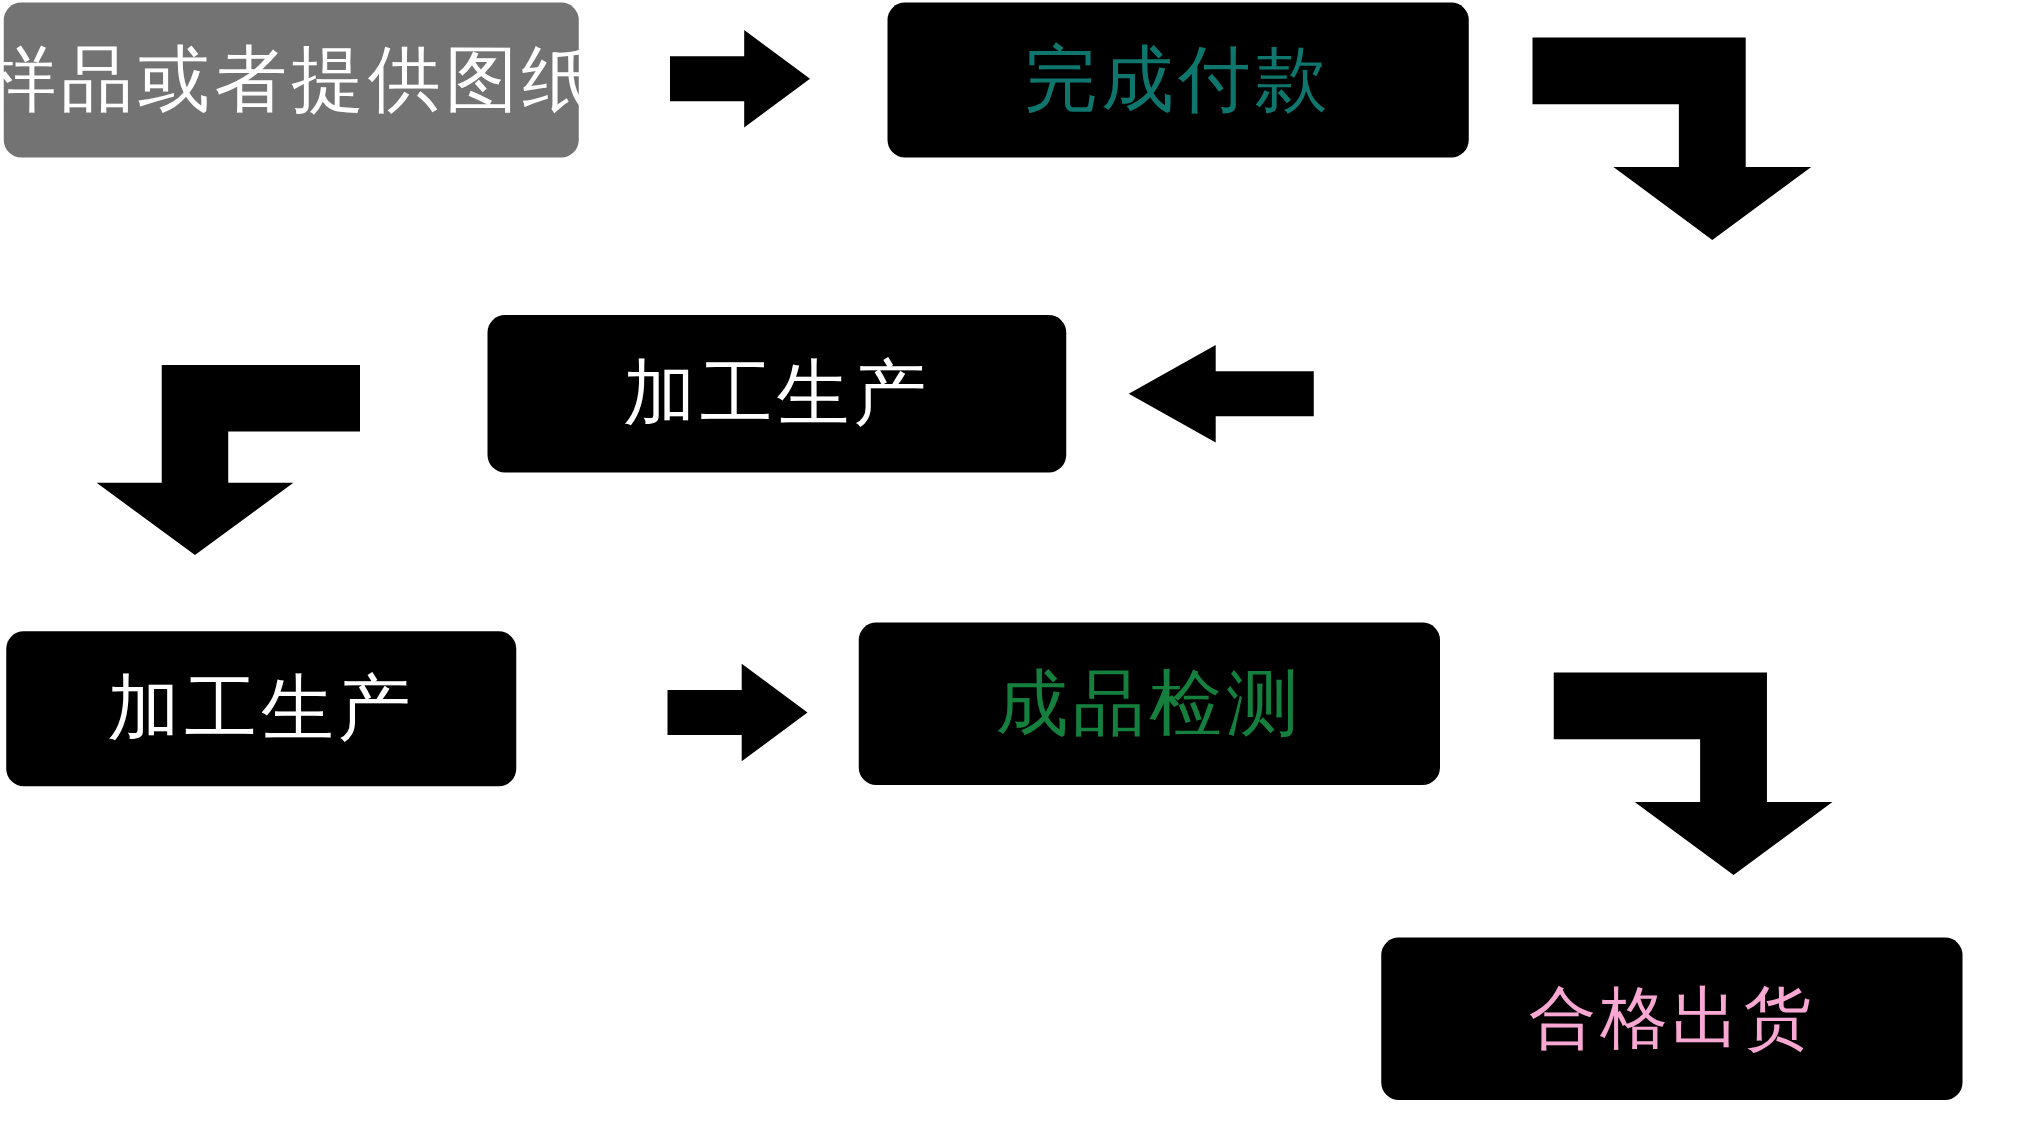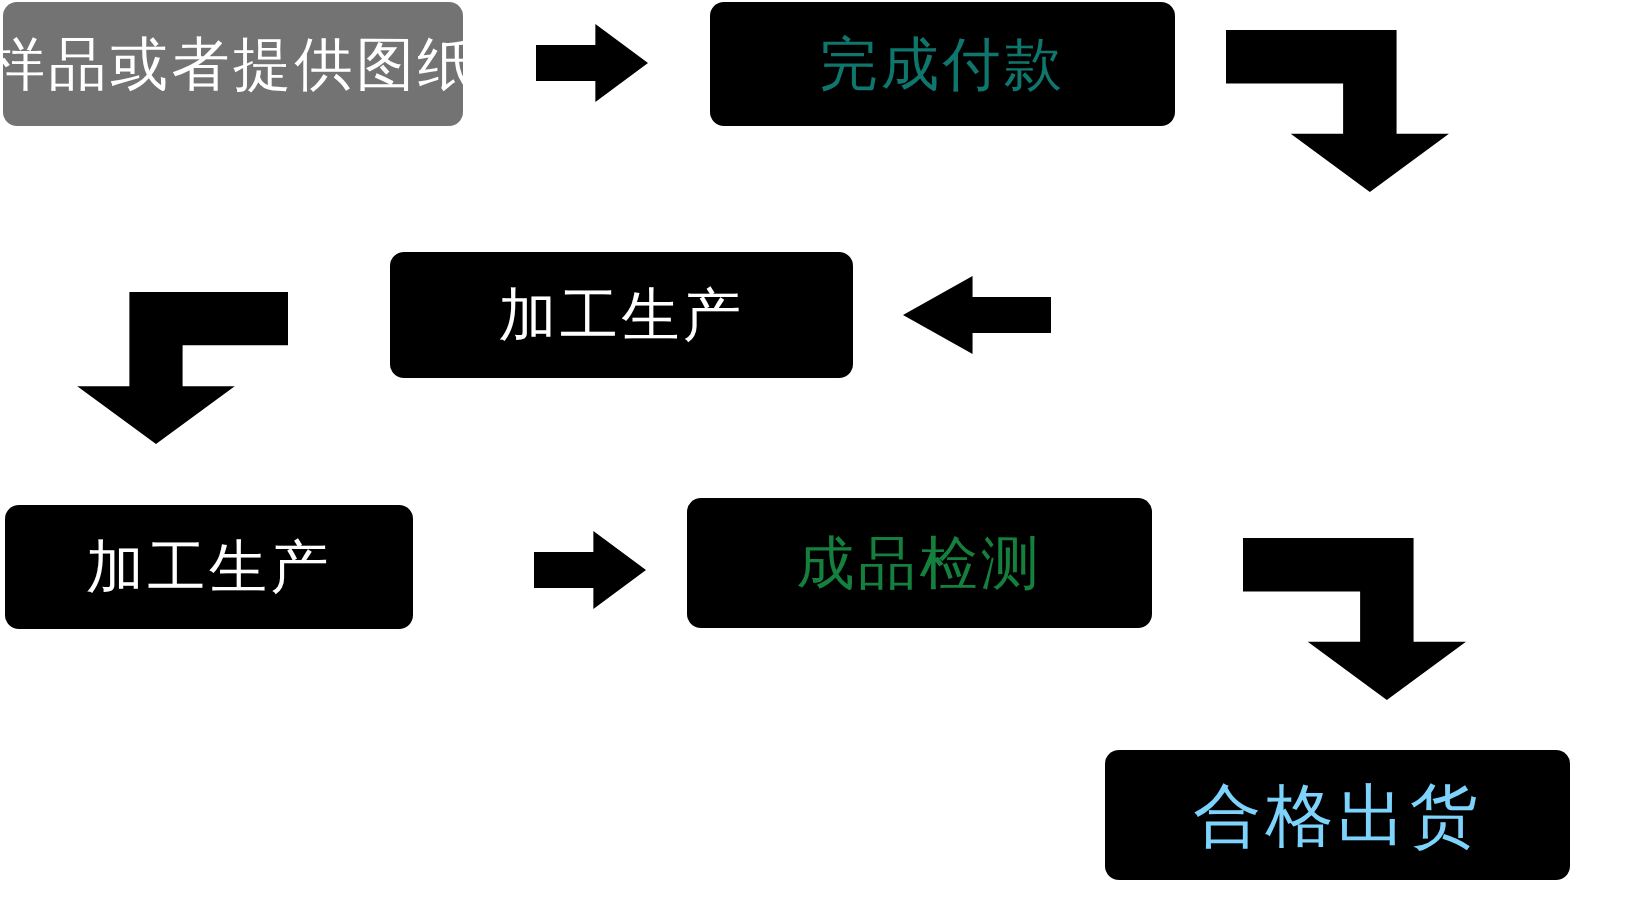--- a/index.html
+++ b/index.html
@@ -61,21 +61,21 @@
     <div class="node" style="left: 390px; top: 252px; width: 463px; height: 126px; background: rgb(0, 0, 0);">
       <span class="node-label" style="font-size: 58px; color: rgb(255, 255, 255);">加工生产</span>
     </div>
     <div class="node" style="left: 5px; top: 505px; width: 408px; height: 124px; background: rgb(0, 0, 0); justify-content: center;">
       <span class="node-label" style="font-size: 58px; color: rgb(255, 255, 255);">加工生产</span>
     </div>
     <div class="node" style="left: 687px; top: 498px; width: 465px; height: 130px; background: rgb(0, 0, 0);">
       <span class="node-label" style="font-size: 58px; color: #15803d;">成品检测</span>
     </div>
     <div class="node" style="left: 1105px; top: 750px; width: 465px; height: 130px; background: rgb(0, 0, 0);">
-      <span class="node-label" style="font-size: 68px; color: #7dd3fc;">合格出货</span>
+      <span class="node-label" style="font-size: 54px; color: #f9a8d4;">合格出货</span>
     </div>
     <div class="arrow" style="left: 536px; top: 24px; width: 112px; height: 78px;">
       <svg viewBox="0 0 112 78" preserveAspectRatio="none">
         <path d="M0,21.06 L59.36,21.06 L59.36,0 L112,39 L59.36,78 L59.36,56.94 L0,56.94 Z" fill="#000000"></path>
       </svg>
     </div>
     <div class="arrow" style="left: 1226px; top: 30px; width: 180px; height: 162px;">
       <svg viewBox="0 0 180 162" preserveAspectRatio="none">
         <path d="M0,0 L170.569656,0 L170.569656,103.68 L222.96045600000002,103.68 L143.83965600000002,162 L64.71885600000002,103.68 L117.10965600000002,103.68 L117.10965600000002,53.46 L0,53.46 Z" fill="#000000"></path>
       </svg>

